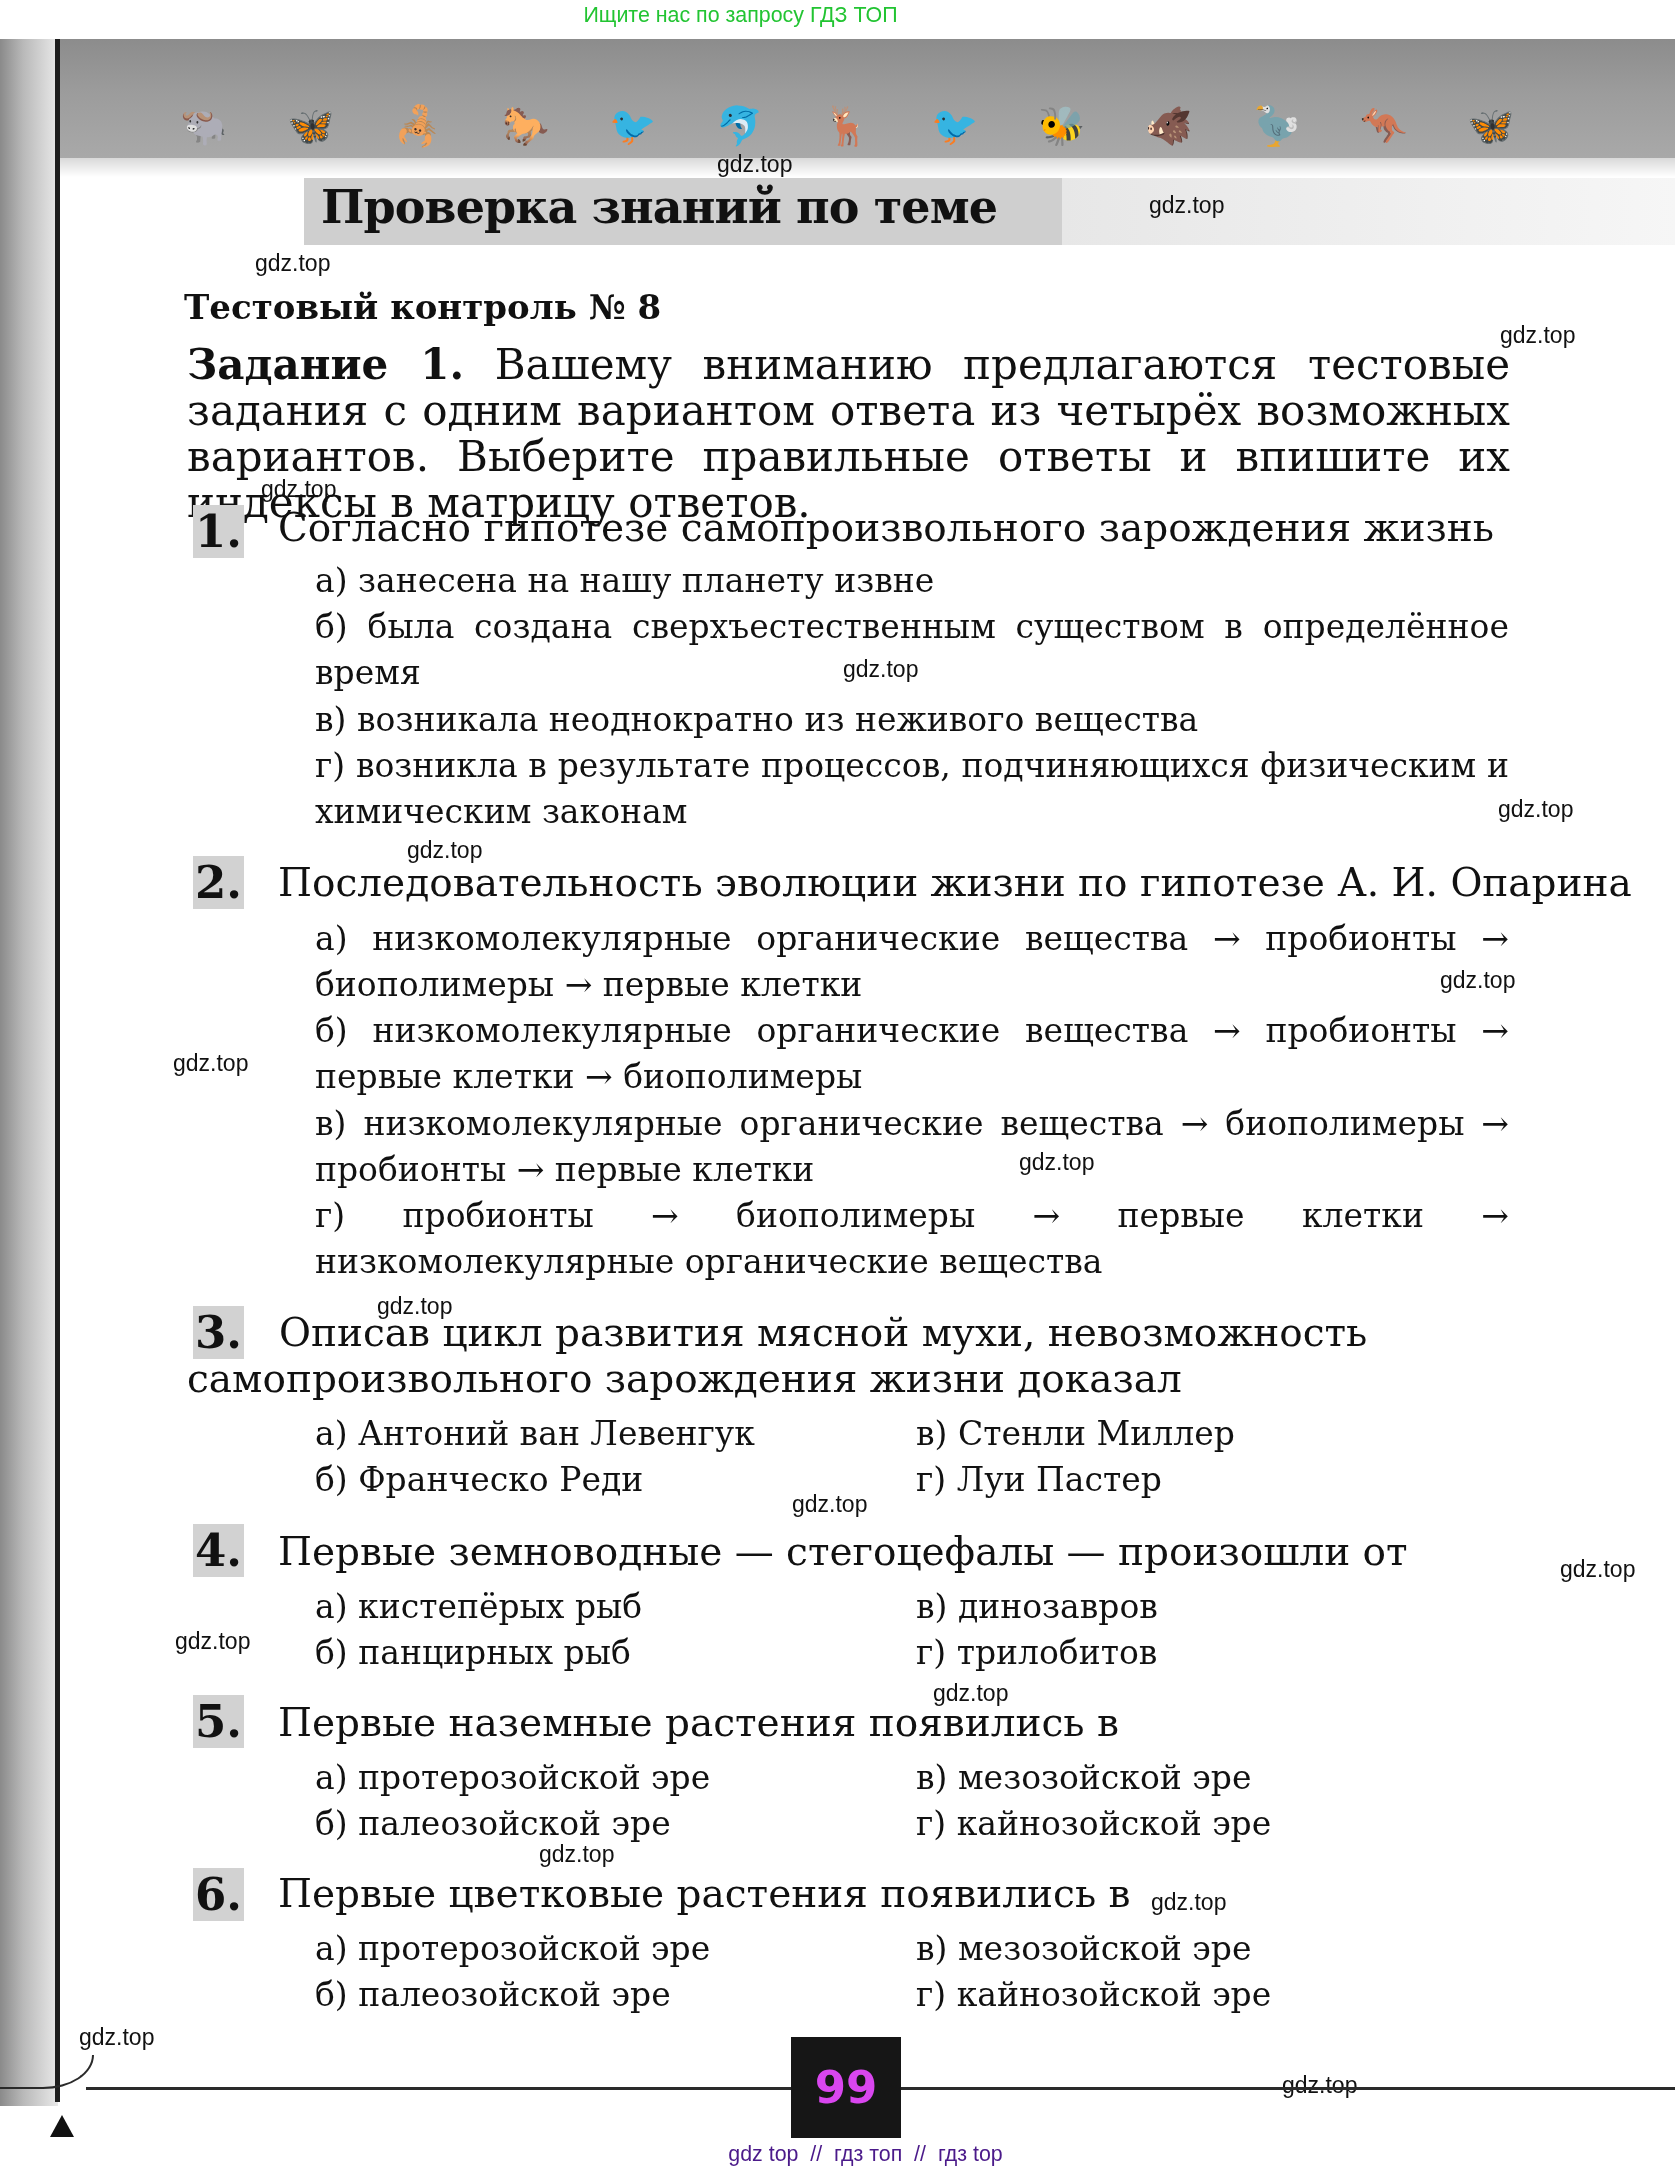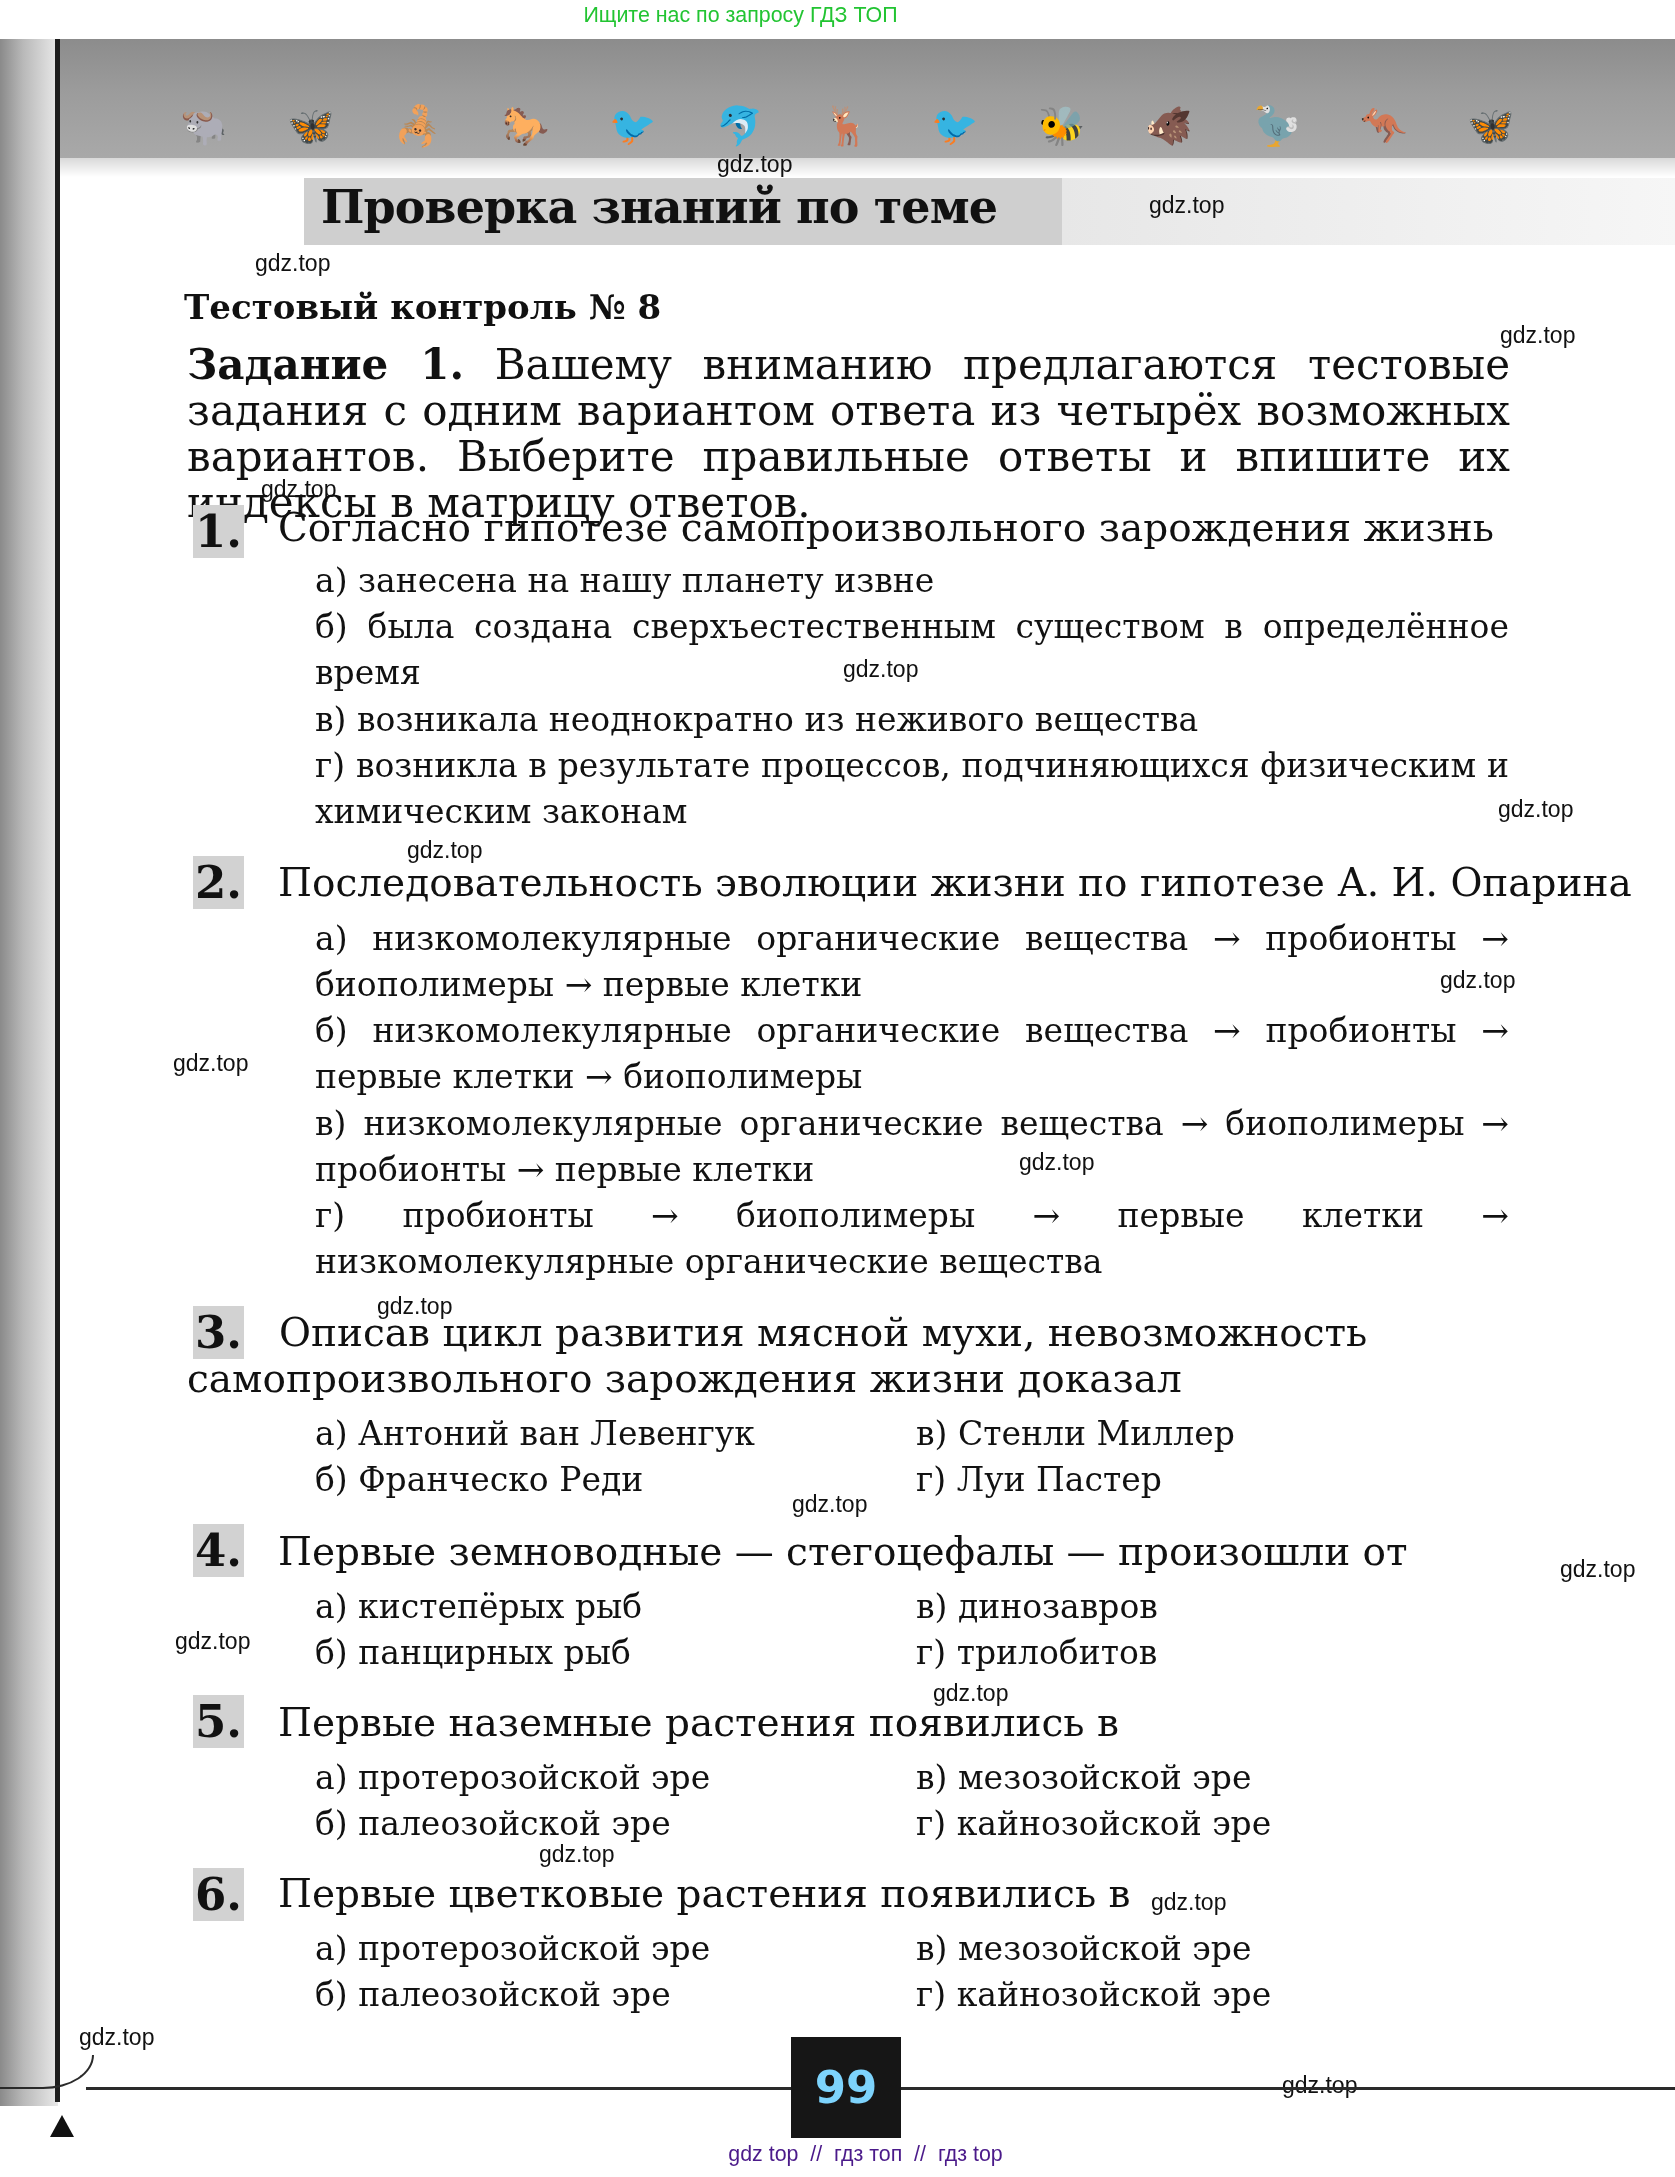--- a/index.html
+++ b/index.html
@@ -86,21 +86,21 @@
   .footer-line {
     position:absolute; left:86px; top:2087px; width:1590px; height:2.6px; background:#2a2a2a;
   }
   .footer-curve {
     position:absolute; left:0; top:2055px; width:94px; height:34px;
     border-bottom:2.6px solid #2a2a2a; border-right:2.6px solid #2a2a2a;
     border-bottom-right-radius:51px 34px; box-sizing:border-box;
   }
   .page-num {
     position:absolute; left:791px; top:2037px; width:110px; height:101px;
-    background:#161616; color:#7dd3fc; text-align:center;
+    background:#161616; color:#d946ef; text-align:center;
     font-family:"DejaVu Sans", sans-serif; font-weight:bold; font-size:45px; line-height:101px;
   }
   .corner-tri {
     position:absolute; left:50px; top:2115px; width:0; height:0;
     border-left:12px solid transparent; border-right:12px solid transparent;
     border-bottom:22px solid #111;
   }
 </style>
 </head>
 <body>

